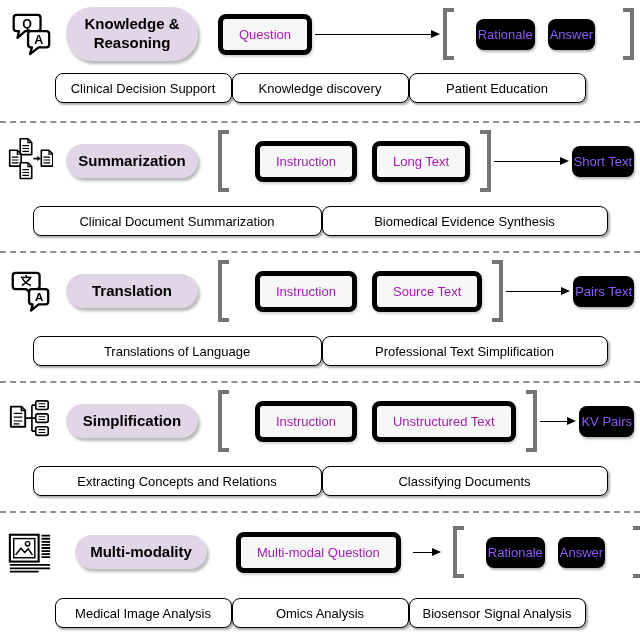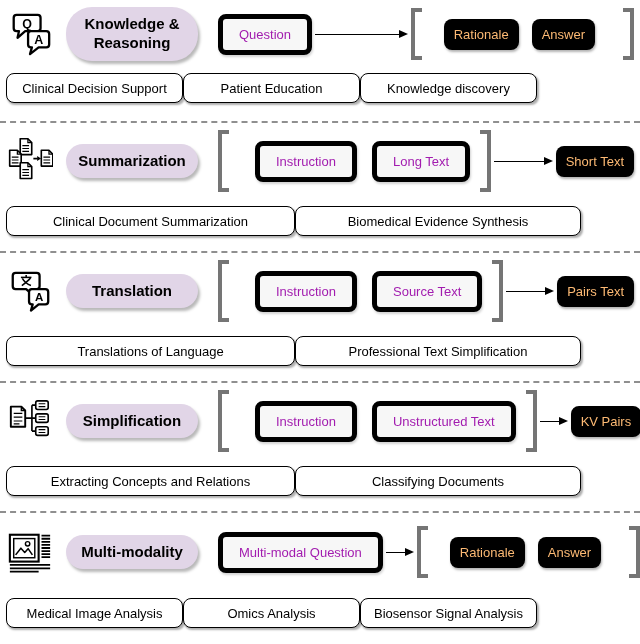--- a/index.html
+++ b/index.html
@@ -7,53 +7,53 @@
   .diagram { width:640px; height:644px; overflow:hidden; box-sizing:border-box; }
 
   .row { box-sizing:border-box; padding:0 4px; }
   .row:not(:last-child) { border-bottom:2px dashed #8f8f8f; }
   .row.r1 { height:121px; }
   .row.r2, .row.r3, .row.r4 { height:130px; }
   .row.r5 { height:133px; }
 
   .row-top { display:flex; align-items:center; height:76px; padding:0 2px; }
   .row.r1 .row-top { height:64px; margin-top:2px; }
-  .row.r5 .row-top { height:78px; }
+  .row.r5 .row-top { height:78px;gap:9px; }
 
   .icon { width:48px; height:48px; flex:0 0 48px; display:flex; align-items:center; justify-content:center; }
 
   .cat-pill { width:132px; flex:0 0 132px; box-sizing:border-box; background:#e1d5e7;
     border-radius:26px; padding:8px 4px; text-align:center; font-weight:bold;
     font-size:15px; line-height:1.25; box-shadow:2px 3px 3px rgba(0,0,0,0.28);
     margin:0 20px 0 12px; }
 
   .gray-box { background:#f7f7f7; border:5px solid #000000; border-radius:8px;
     padding:8px 16px; font-size:13px; color:#a21caf; white-space:nowrap;
     box-shadow:1px 2px 2.5px rgba(0,0,0,0.18); }
 
-  .black-pill { background:#000; color:#fdba74; border-radius:8px; padding:8px 10px;
+  .black-pill { background:#000; color:#8b5cf6; border-radius:8px; padding:8px 2px;
     font-size:13px; white-space:nowrap; box-shadow:1px 2px 2.5px rgba(0,0,0,0.3); }
 
   .arrow { flex:1 1 auto; display:flex; align-items:center; min-width:28px; margin:0 3px; }
   .arrow .line { flex:1; height:0; border-top:1.6px solid #000; }
   .arrow .head { width:0; height:0; border-left:9px solid #000;
     border-top:4.5px solid transparent; border-bottom:4.5px solid transparent; margin-left:-1px; }
 
   .bgroup { display:flex; align-items:center; box-sizing:border-box; }
   .bracket { align-self:stretch; width:11px; flex:0 0 11px; box-sizing:border-box; }
   .bracket.l { border:4px solid #757575; border-right:none; }
   .bracket.r { border:4px solid #757575; border-left:none; }
   .out-group { height:52px; }
   .out-group .bracket.l + .black-pill { margin-left:22px; }
   .out-group .black-pill + .black-pill { margin-left:13px; margin-right:28px; }
   .in-group { height:62px; }
   .in-group .bracket.l + .gray-box { margin-left:26px; }
   .in-group .gray-box + .gray-box { margin-left:15px; margin-right:10px; }
 
-  .row-apps { display:flex; justify-content:flex-start; align-items:center; margin-top:7px; padding:0 2px; }
+  .row-apps { display:flex; justify-content:center; align-items:center; margin-top:7px; padding:0 2px; }
   .app-box { box-sizing:border-box; height:30px; background:#fff; border:1.5px solid #000;
     border-radius:8px; display:flex; align-items:center; justify-content:center;
     font-size:13px; box-shadow:1.5px 2px 2px rgba(0,0,0,0.32); }
   .apps-3 .app-box { width:177px; }
   .apps-2 .app-box.wL { width:289px; }
   .apps-2 .app-box.wR { width:286px; }
 
   svg text { font-family:"Liberation Sans", sans-serif; }
 </style>
 </head>
@@ -79,22 +79,22 @@
         </div>
       <div class="bgroup out-group">
         <span class="bracket l"></span>
         <div class="black-pill">Rationale</div>
         <div class="black-pill">Answer</div>
         <span class="bracket r"></span>
       </div>
     </div>
     <div class="row-apps apps-3">
       <div class="app-box">Clinical Decision Support</div>
+      <div class="app-box">Knowledge discovery</div>
       <div class="app-box">Patient Education</div>
-      <div class="app-box">Knowledge discovery</div>
     </div>
   </section>
 
   <section class="row r2">
     <div class="row-top">
       <span class="icon">
         <svg width="46" height="46" viewBox="0 0 48 48">
           <defs>
             <g id="sdoc">
               <path d="M0.8 0.8 h8 l4 4 v12.5 h-12 z" fill="#fff" stroke="#000" stroke-width="1.7" stroke-linejoin="round"></path>

